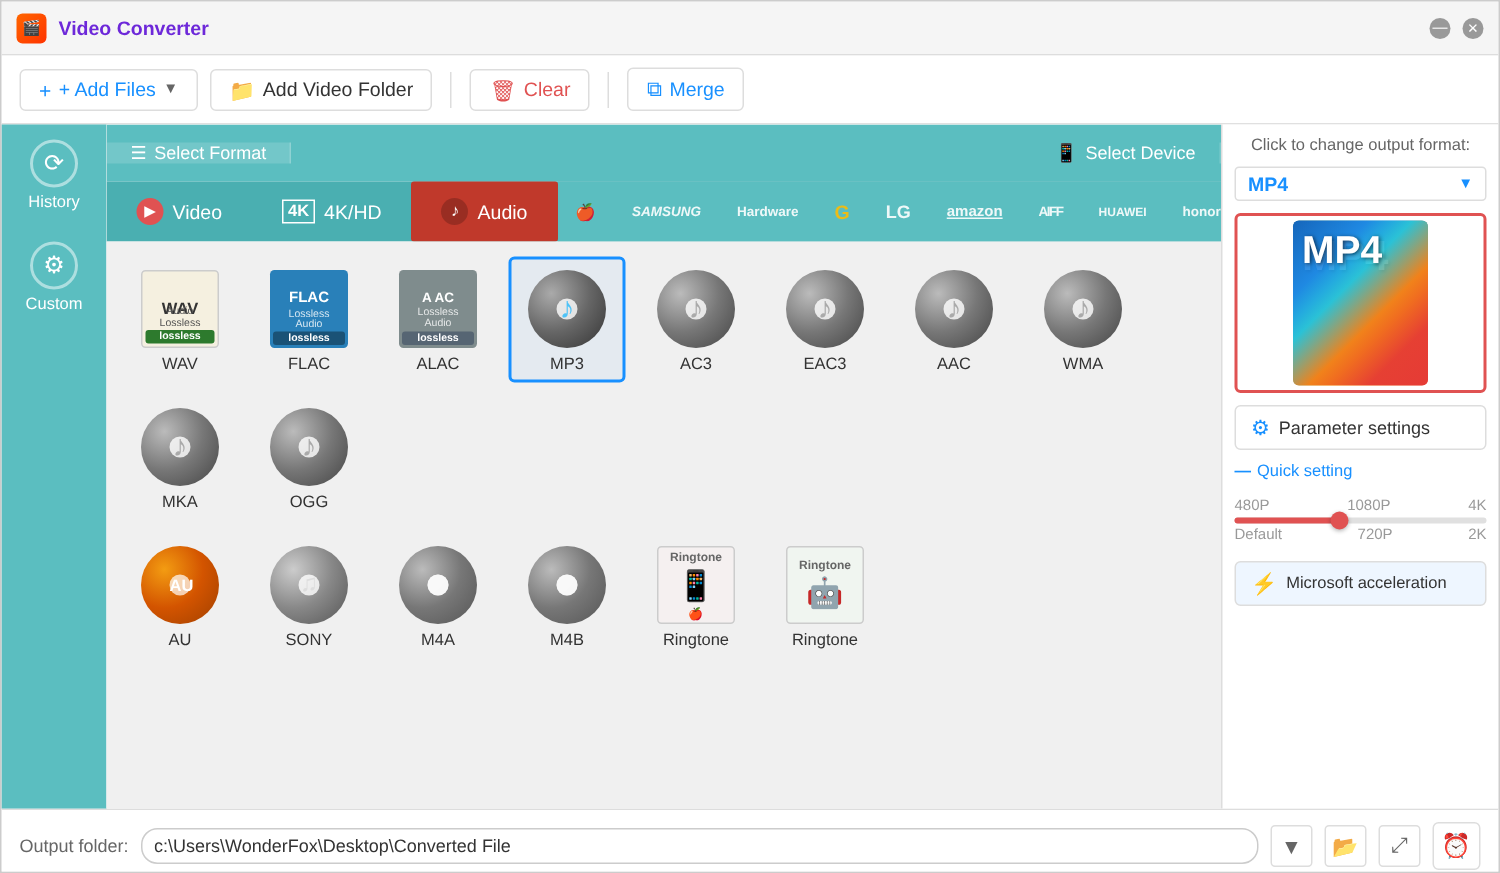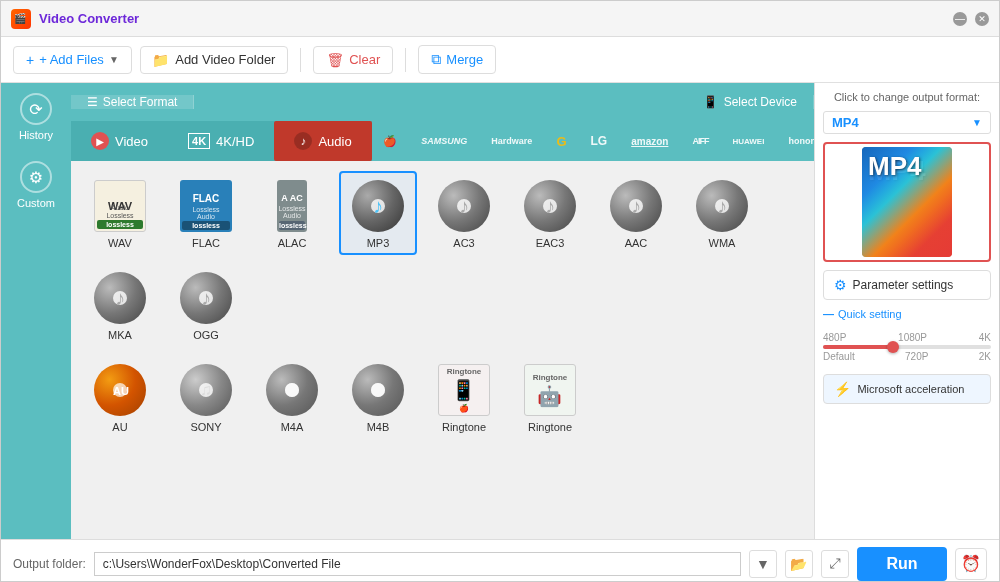--- a/index.html
+++ b/index.html
@@ -362,21 +362,21 @@
       gap: 8px;
     }
     .output-label {
       font-size: 12px;
       color: #666;
       white-space: nowrap;
     }
     .output-path-input {
       flex: 1;
       border: 1px solid #ccc;
-      border-radius: 0;
+      border-radius: 11px;
       padding: 4px 8px;
       font-size: 12px;
       color: #333;
       outline: none;
     }
     .bottom-icon-btn {
       width: 28px;
       height: 28px;
       border: 1px solid #ddd;
       border-radius: 3px;
@@ -561,21 +561,21 @@
               <div style="position:absolute;bottom:2px;left:2px;right:2px;background:#1a5276;color:white;font-size:7px;text-align:center;border-radius:2px;padding:1px 0;font-weight:600;">lossless</div>
               <div style="color:rgba(255,255,255,0.8);font-size:7px;margin-top:2px;">Lossless</div>
               <div style="color:rgba(255,255,255,0.8);font-size:7px;">Audio</div>
             </div>
           </div>
           <span class="format-label">FLAC</span>
         </div>
 
         <div class="format-item">
           <div class="format-icon-wrapper">
-            <div style="width:30px;height:52px;background:#7f8c8d;border-radius:3px;display:flex;flex-direction:column;align-items:center;justify-content:center;position:relative;">
+            <div style="width:52px;height:52px;background:#7f8c8d;border-radius:3px;display:flex;flex-direction:column;align-items:center;justify-content:center;position:relative;">
               <span style="font-size:9px;font-weight:700;color:white;">A AC</span>
               <div style="position:absolute;bottom:2px;left:2px;right:2px;background:#566573;color:white;font-size:7px;text-align:center;border-radius:2px;padding:1px 0;font-weight:600;">lossless</div>
               <div style="color:rgba(255,255,255,0.8);font-size:7px;margin-top:2px;">Lossless</div>
               <div style="color:rgba(255,255,255,0.8);font-size:7px;">Audio</div>
             </div>
           </div>
           <span class="format-label">ALAC</span>
         </div>
 
         <div class="format-item selected">
@@ -756,15 +756,14 @@
 
   </div>
 </div>
 
 <div class="bottom-bar">
   <span class="output-label">Output folder:</span>
   <input class="output-path-input" type="text" value="c:\Users\WonderFox\Desktop\Converted File" style="">
   <button class="bottom-icon-btn">▼</button>
   <button class="bottom-icon-btn">📂</button>
   <button class="bottom-icon-btn">⤢</button>
-  <button class="run-btn">Run</button>
   <button class="alarm-btn">⏰</button>
 </div>
 
 </body></html>

